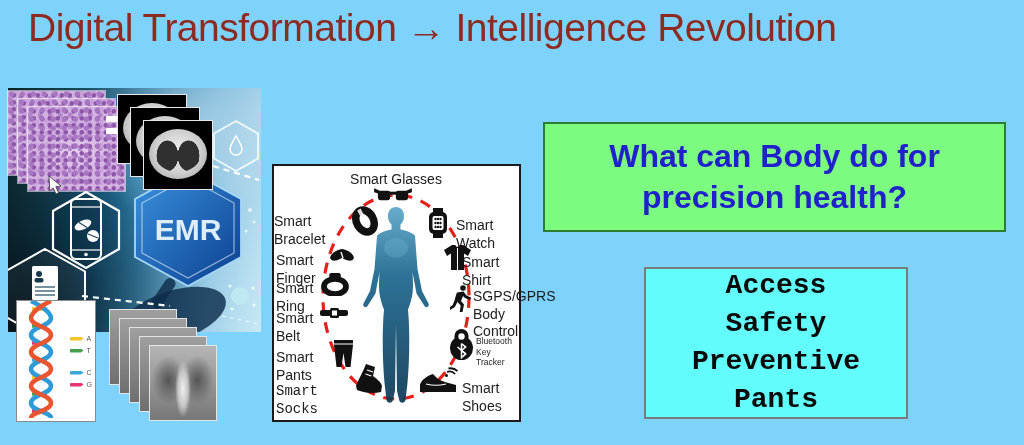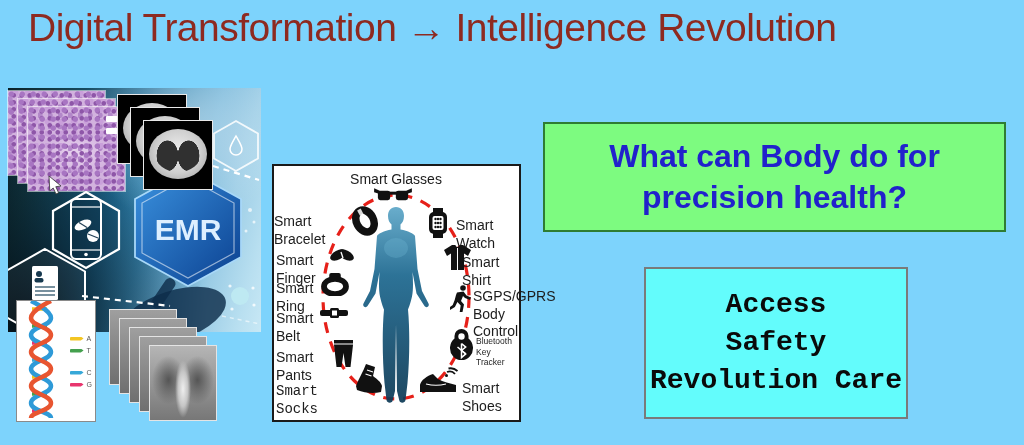--- a/index.html
+++ b/index.html
@@ -353,16 +353,16 @@
     </svg>
   </div>
 
   <div class="q-box">
     <div class="q-text">What can Body do for precision health?</div>
   </div>
 
   <div class="v-box">
     <div class="v-line">Access</div>
     <div class="v-line">Safety</div>
-    <div class="v-line">Revolution Care</div>
+    <div class="v-line">Preventive Pants</div>
   </div>
 
 </div>
 
 </body></html>

